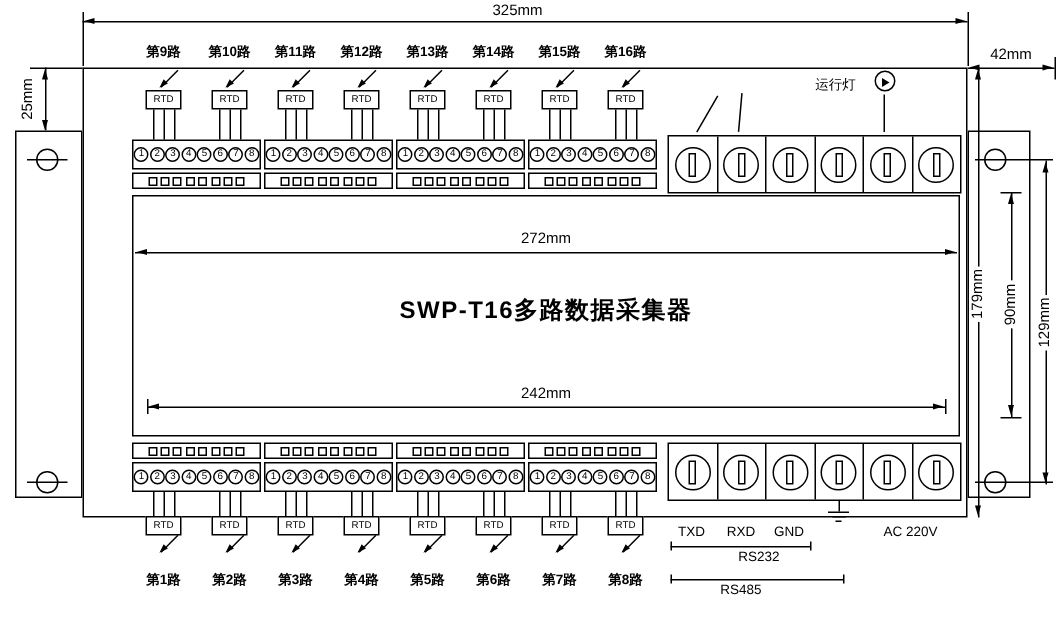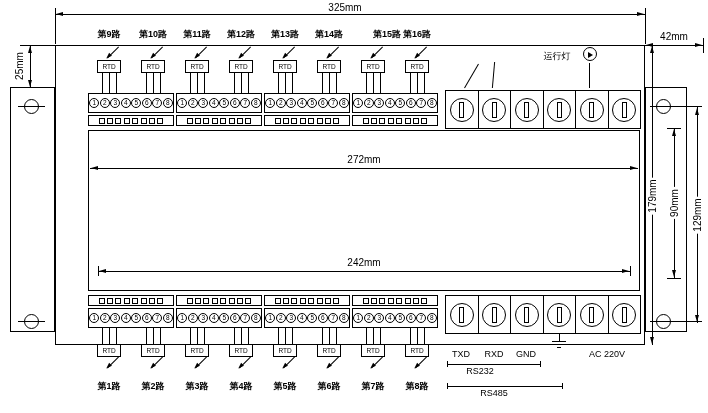--- a/index.html
+++ b/index.html
@@ -80,20 +80,21 @@
   <div class="hole" style="left:24px;top:99px"></div>
   <div class="line-h" style="left:18px;top:106px;width:27px"></div>
   <div class="hole" style="left:24px;top:314px"></div>
   <div class="line-h" style="left:18px;top:321px;width:27px"></div>
   <div class="hole" style="left:656px;top:99px"></div>
   <div class="line-h" style="left:650px;top:106px;width:52px"></div>
   <div class="hole" style="left:656px;top:314px"></div>
   <div class="line-h" style="left:650px;top:321px;width:52px"></div>
 
   <div class="box" style="left:88px;top:130px;width:552px;height:161px"></div>
+  <div class="title" style="left:88px;top:197px;width:552px">SWP-T16多路数据采集器</div>
 
   <div>
     <div class="line-h" style="left:90px;top:168px;width:548px"></div>
     <span class="arrow left" style="left:91px;top:165.5px"></span>
     <span class="arrow right" style="left:630px;top:165.5px"></span>
     <span class="dim-label" style="left:364px;top:154px;transform:translateX(-50%)">272mm</span>
   </div>
 
   <div>
     <div class="line-h" style="left:98px;top:271px;width:532px"></div>
@@ -205,21 +206,21 @@
 
   <span class="small-label" style="left:446px;top:349px;width:30px;text-align:center">TXD</span>
   <span class="small-label" style="left:479px;top:349px;width:30px;text-align:center">RXD</span>
   <span class="small-label" style="left:511px;top:349px;width:30px;text-align:center">GND</span>
   <span class="small-label" style="left:574px;top:349px;width:66px;text-align:center">AC 220V</span>
 
   <div>
     <div class="line-h" style="left:447px;top:364px;width:93px"></div>
     <div class="line-v" style="left:447px;top:361px;height:6px"></div>
     <div class="line-v" style="left:540px;top:361px;height:6px"></div>
-    <span class="small-label" style="left:448px;top:366px;width:64px;text-align:center">RS232</span>
+    <span class="small-label" style="left:474px;top:366px;width:64px;text-align:center">RS232</span>
   </div>
 
   <div>
     <div class="line-h" style="left:447px;top:386px;width:115px"></div>
     <div class="line-v" style="left:447px;top:383px;height:6px"></div>
     <div class="line-v" style="left:562px;top:383px;height:6px"></div>
     <span class="small-label" style="left:462px;top:388px;width:64px;text-align:center">RS485</span>
   </div>
 
 <div class="numbox" style="left: 88px; top: 93px;">
@@ -447,21 +448,21 @@
     <div class="rtdbox" style="left: 317px; top: 60px;">RTD</div>
     <div class="wire" style="left: 322px; top: 73px; height: 20px;"></div>
     <div class="wire" style="left: 329px; top: 73px; height: 20px;"></div>
     <div class="wire" style="left: 336px; top: 73px; height: 20px;"></div>
     <div class="wire" style="left: 322px; top: 328px; height: 16px;"></div>
     <div class="wire" style="left: 329px; top: 328px; height: 16px;"></div>
     <div class="wire" style="left: 336px; top: 328px; height: 16px;"></div>
     <div class="rtdbox" style="left: 317px; top: 344px;">RTD</div>
     <div class="diag" style="left: 325px; top: 362px;"></div>
     <div class="ch-label" style="left: 307px; top: 380px; width: 44px;">第6路</div>
-    <div class="ch-label" style="left: 365px; top: 28px; width: 44px;">第15路</div>
+    <div class="ch-label" style="left: 351px; top: 28px; width: 44px;">第15路</div>
     <div class="diag" style="left: 369px; top: 52px;"></div>
     <div class="rtdbox" style="left: 361px; top: 60px;">RTD</div>
     <div class="wire" style="left: 366px; top: 73px; height: 20px;"></div>
     <div class="wire" style="left: 373px; top: 73px; height: 20px;"></div>
     <div class="wire" style="left: 380px; top: 73px; height: 20px;"></div>
     <div class="wire" style="left: 366px; top: 328px; height: 16px;"></div>
     <div class="wire" style="left: 373px; top: 328px; height: 16px;"></div>
     <div class="wire" style="left: 380px; top: 328px; height: 16px;"></div>
     <div class="rtdbox" style="left: 361px; top: 344px;">RTD</div>
     <div class="diag" style="left: 369px; top: 362px;"></div>

